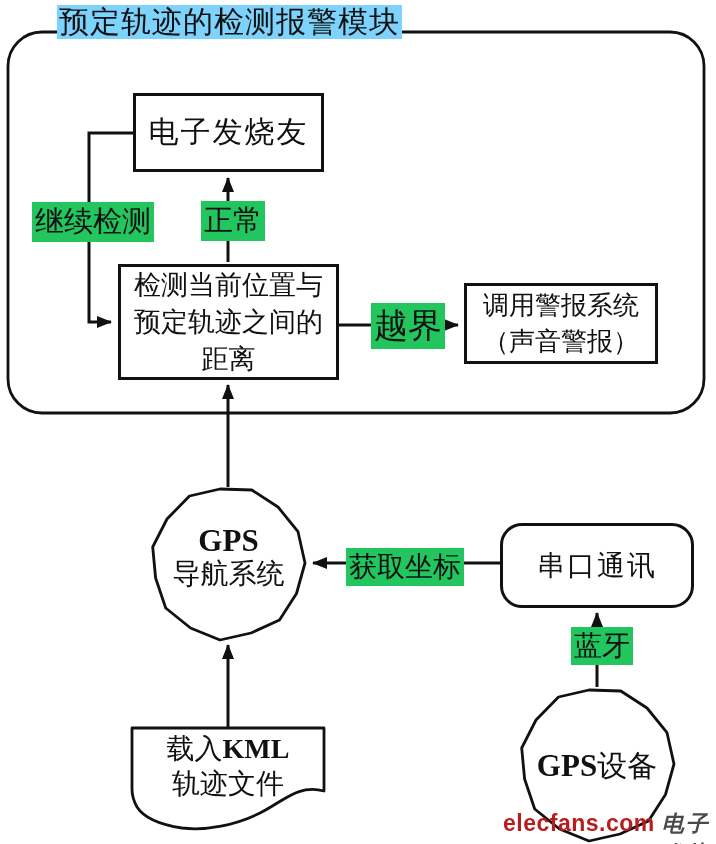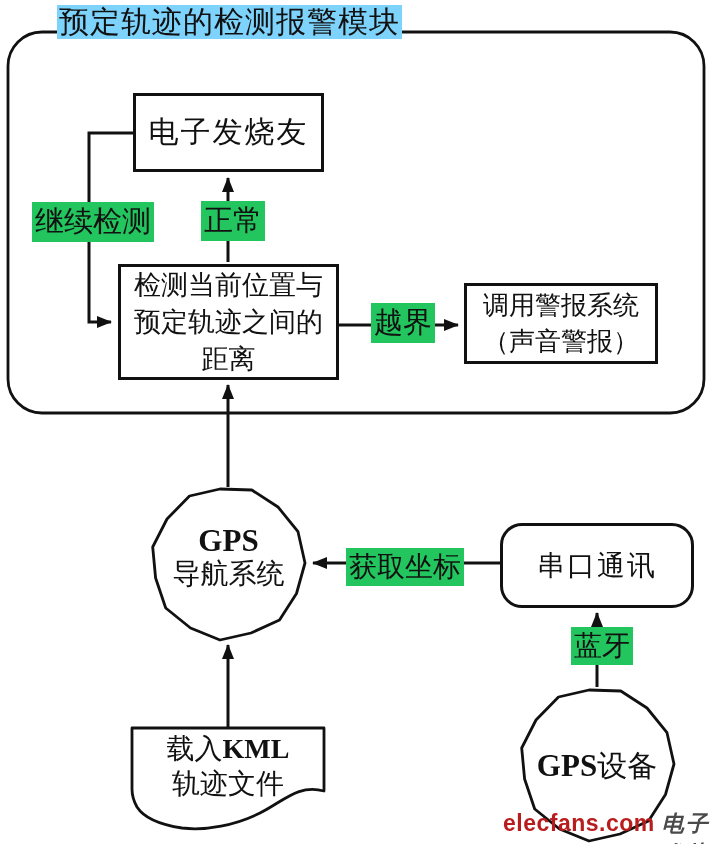--- a/index.html
+++ b/index.html
@@ -25,21 +25,21 @@
   .serial{left:500px;top:523px;width:194px;height:85px;font-size:28px;letter-spacing:2px;border-radius:22px;}
   .cloud-label{position:absolute;text-align:center;}
   .gpsnav{left:152px;top:524px;width:153px;line-height:33px;font-size:28px;}
   .gpsnav .en{font-size:31px;font-weight:bold;}
   .gpsdev{left:513px;top:746px;width:168px;font-size:30px;}
   .gpsdev .en{font-weight:bold;font-size:31px;}
   .kml{left:134px;top:731px;width:188px;text-align:center;font-size:28px;line-height:35px;}
   .kml .en{font-weight:bold;}
   .lbl-continue{left:32px;top:202px;font-size:29px;}
   .lbl-normal{left:201px;top:201px;font-size:29px;}
-  .lbl-oob{left:371px;top:303px;font-size:29px;font-family:Liberation Serif, serif;}
+  .lbl-oob{left:371px;top:303px;font-size:34px;font-family:Liberation Serif, serif;}
   .lbl-coords{left:346px;top:548px;font-size:28px;}
   .lbl-bt{left:571px;top:627px;font-size:28px;}
   .watermark{
     position:absolute;left:503px;top:809px;display:flex;align-items:baseline;gap:7px;
     font-family:"Liberation Sans","DejaVu Sans",sans-serif;
   }
   .wm-brand{color:#b91c1c;font-weight:bold;font-size:23px;letter-spacing:0.5px;}
   .wm-suffix{
     color:#4a4a4a;font-size:22px;font-style:italic;font-weight:bold;
     font-family:"Liberation Serif","DejaVu Serif",serif;letter-spacing:2px;

